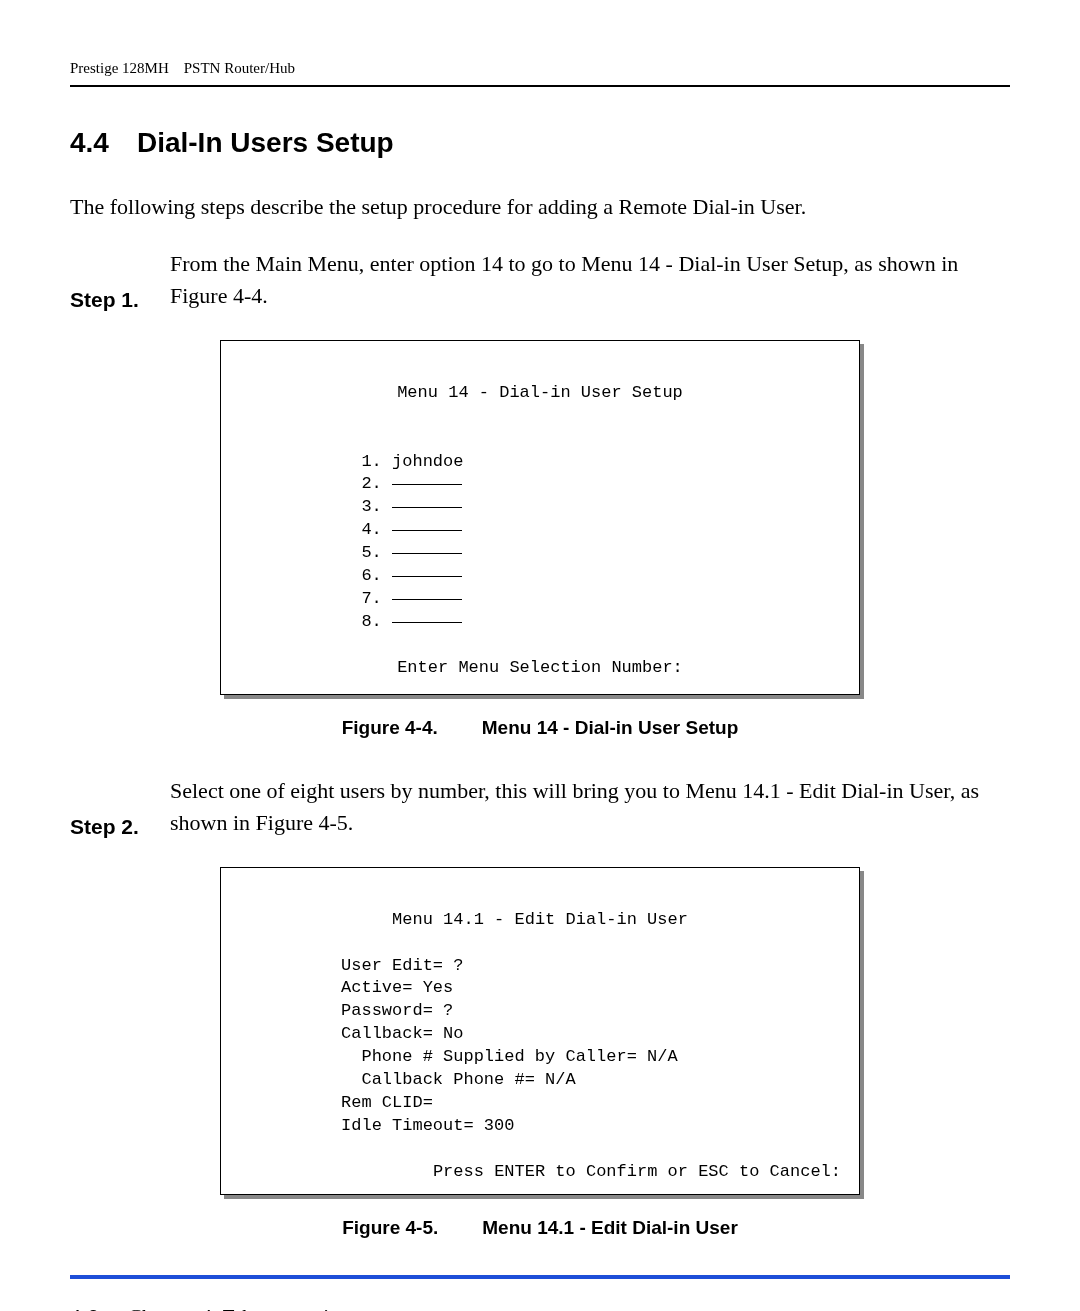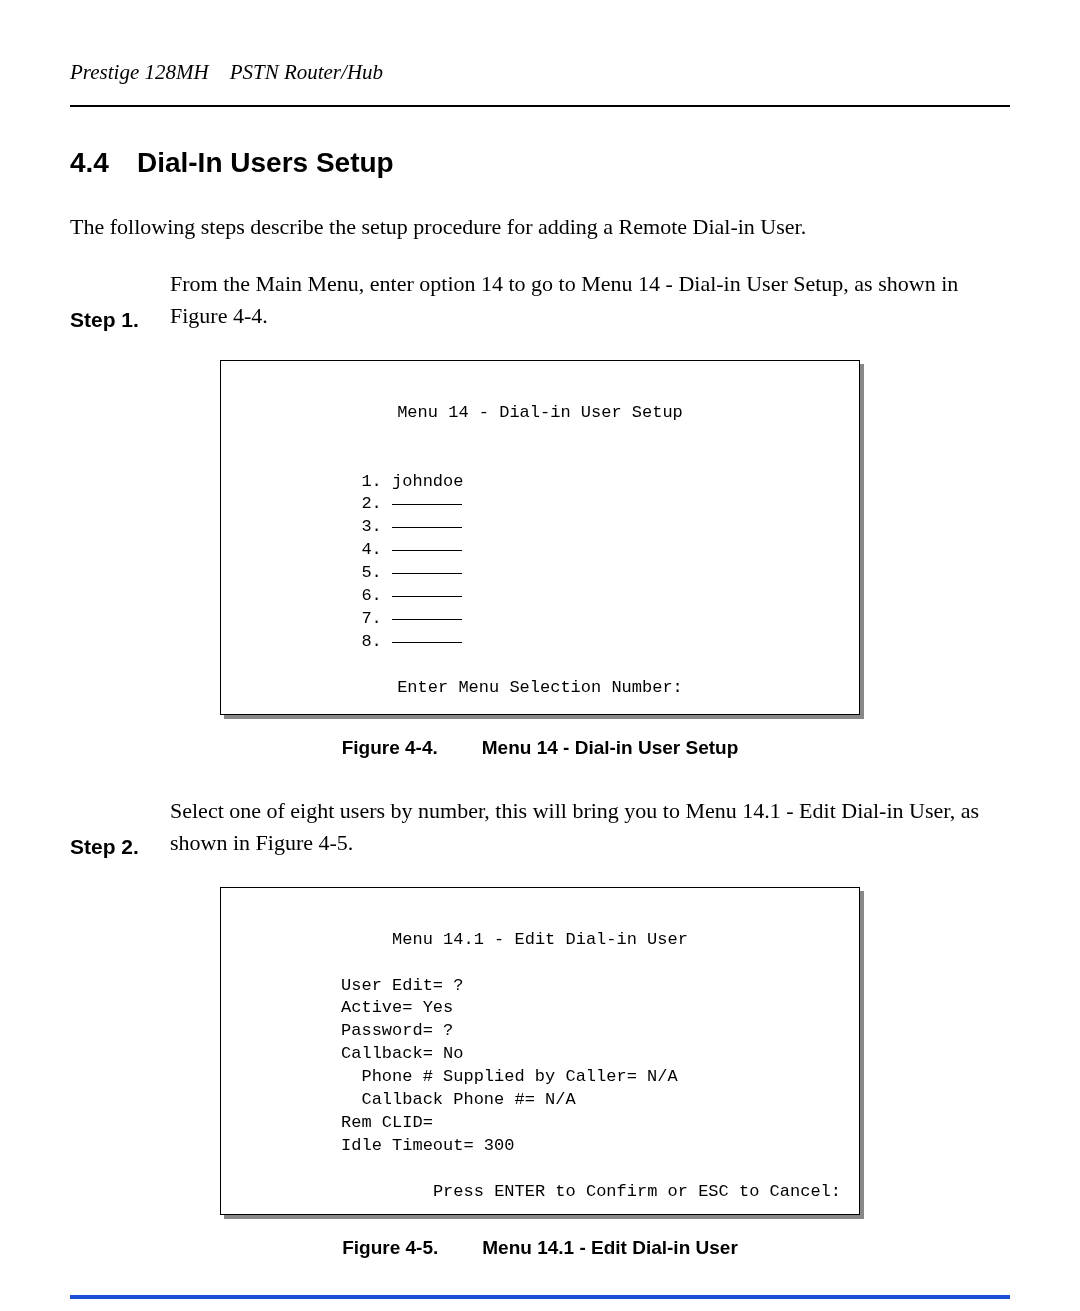--- a/index.html
+++ b/index.html
@@ -8,24 +8,23 @@
       font-family: 'Times New Roman', Times, serif;
       background: white;
       width: 1080px;
       height: 1311px;
       box-sizing: border-box;
       padding: 60px 70px 50px 70px;
       display: flex;
       flex-direction: column;
     }
     .header-line {
-      font-style: italic;
-      font-size: 21px;
+      font-size: 15px;
       border-bottom: 2px solid black;
-      padding-bottom: 20px;
+      padding-bottom: 8px;
       margin-bottom: 40px;
     }
     .section-heading {
       font-family: Arial, Helvetica, sans-serif;
       font-weight: bold;
       font-size: 28px;
       margin-bottom: 35px;
     }
     .section-number {
       display: inline-block;

